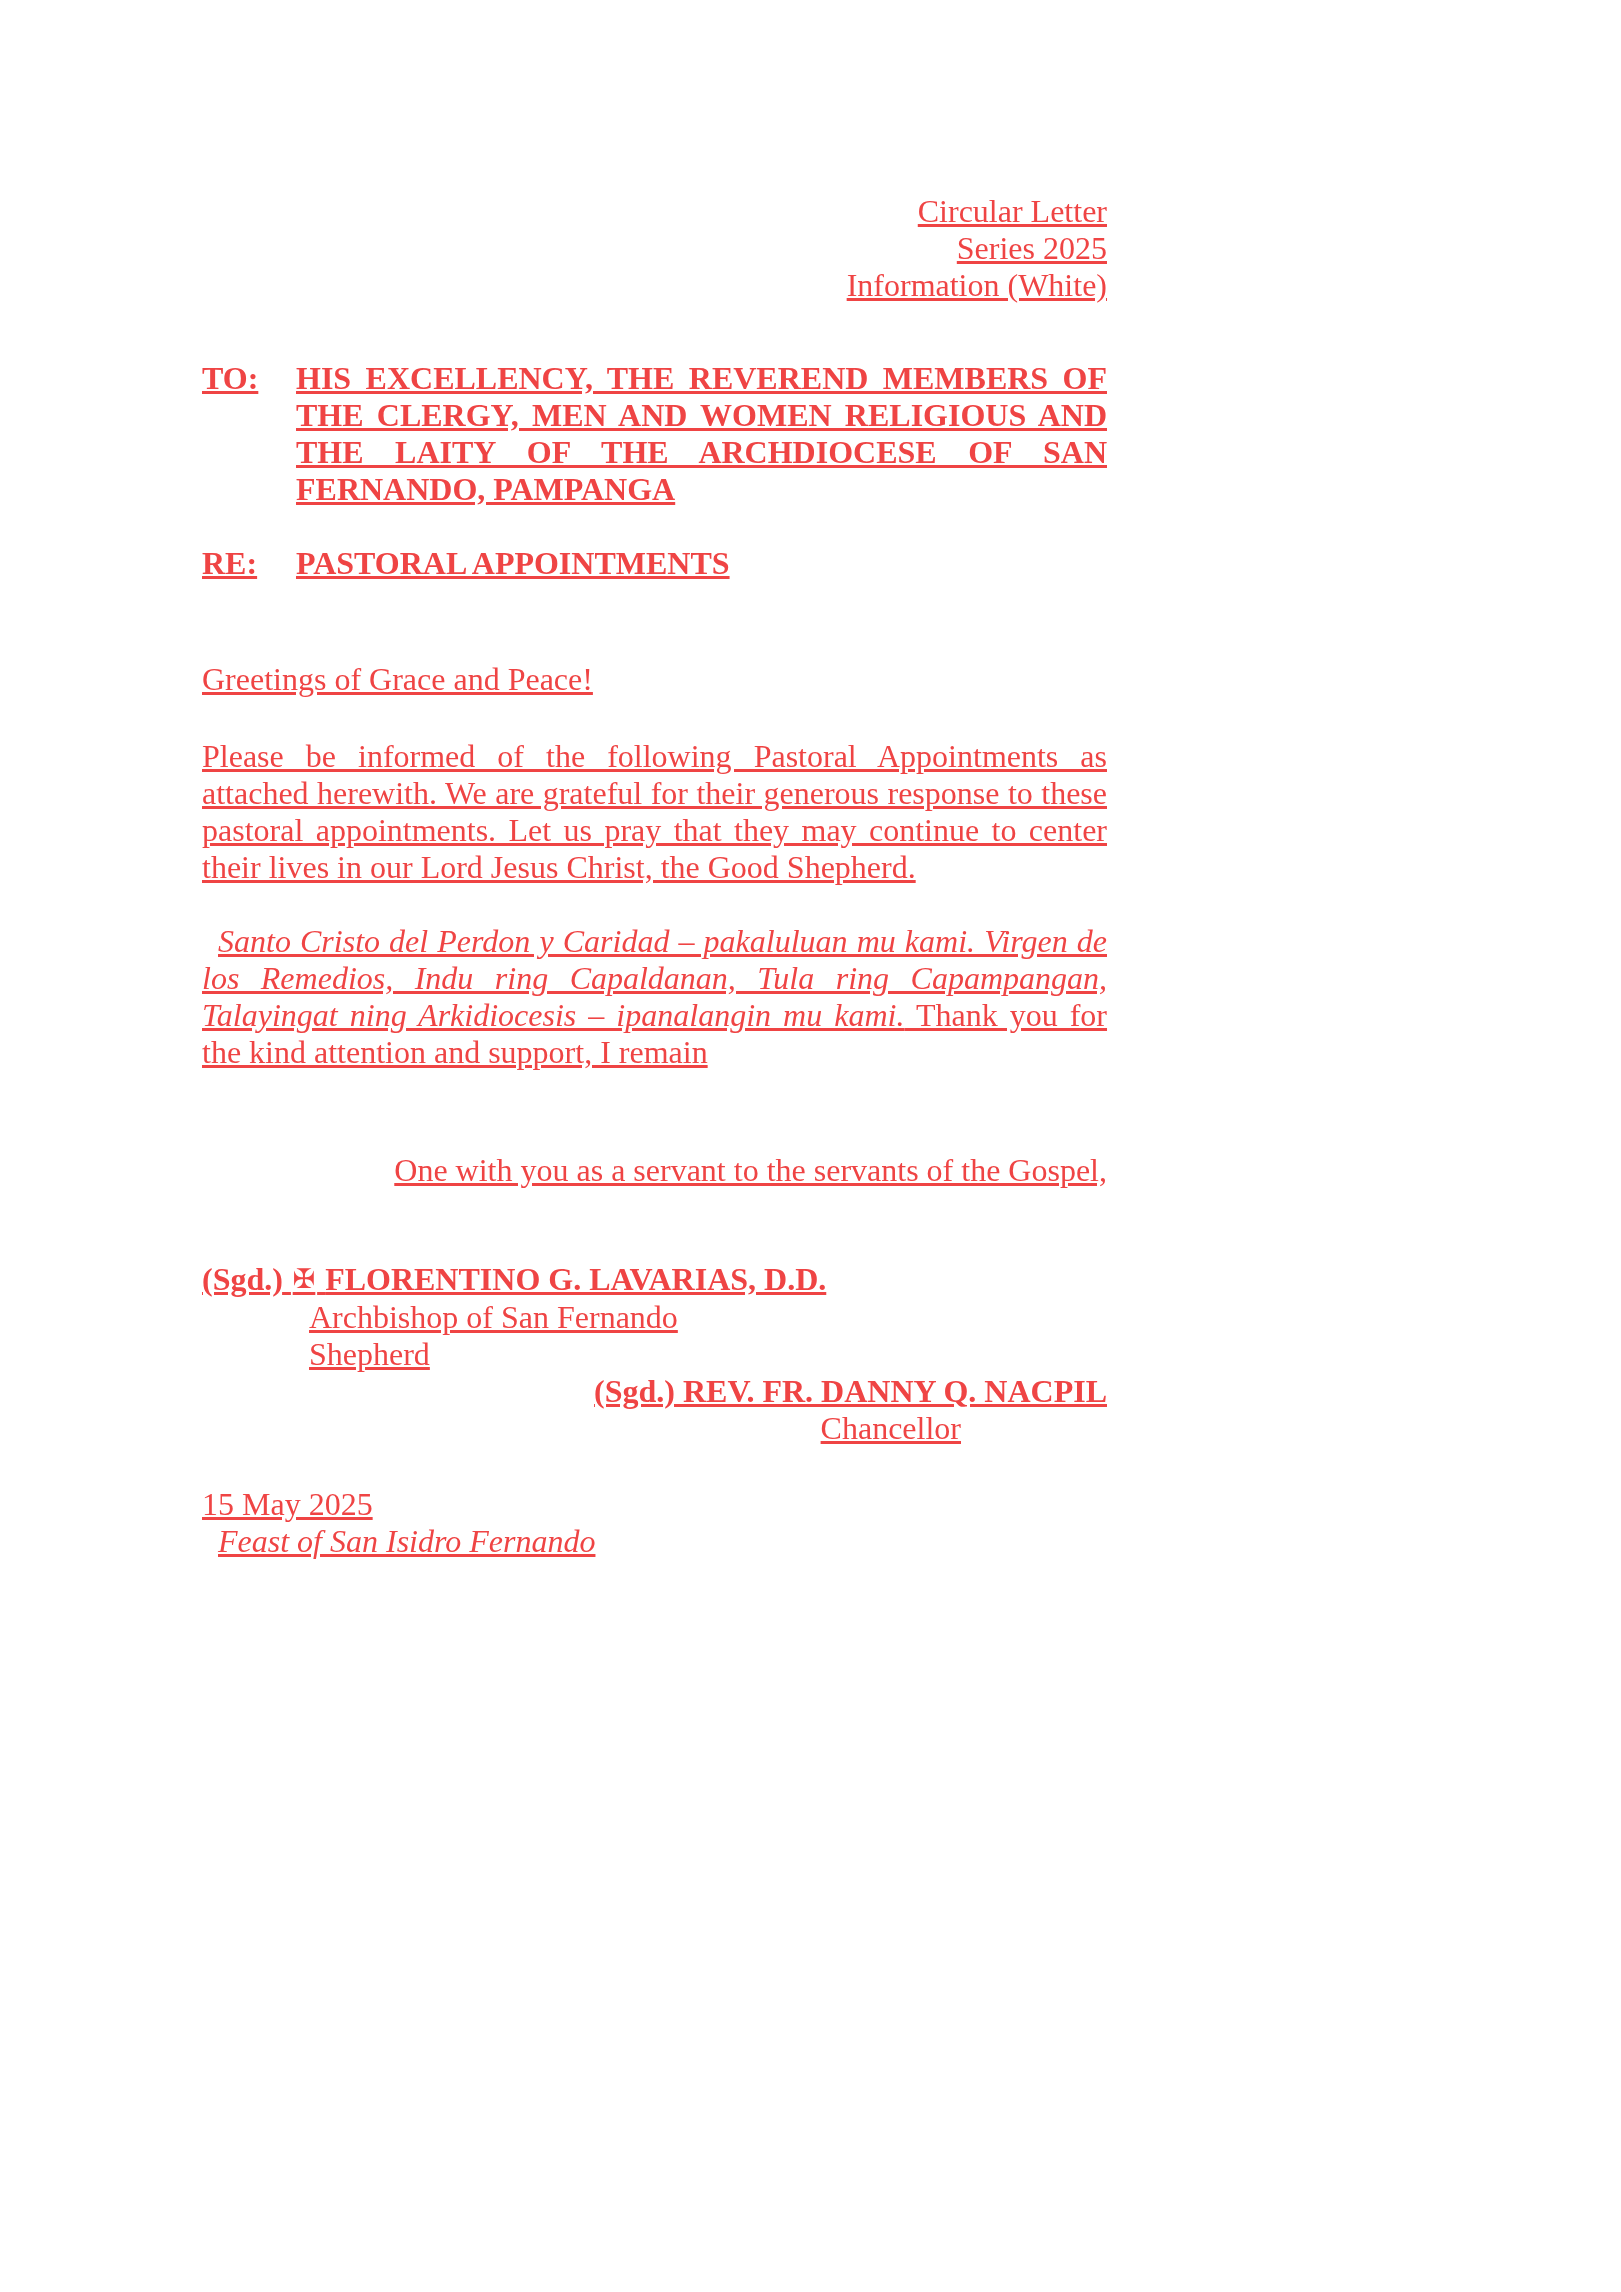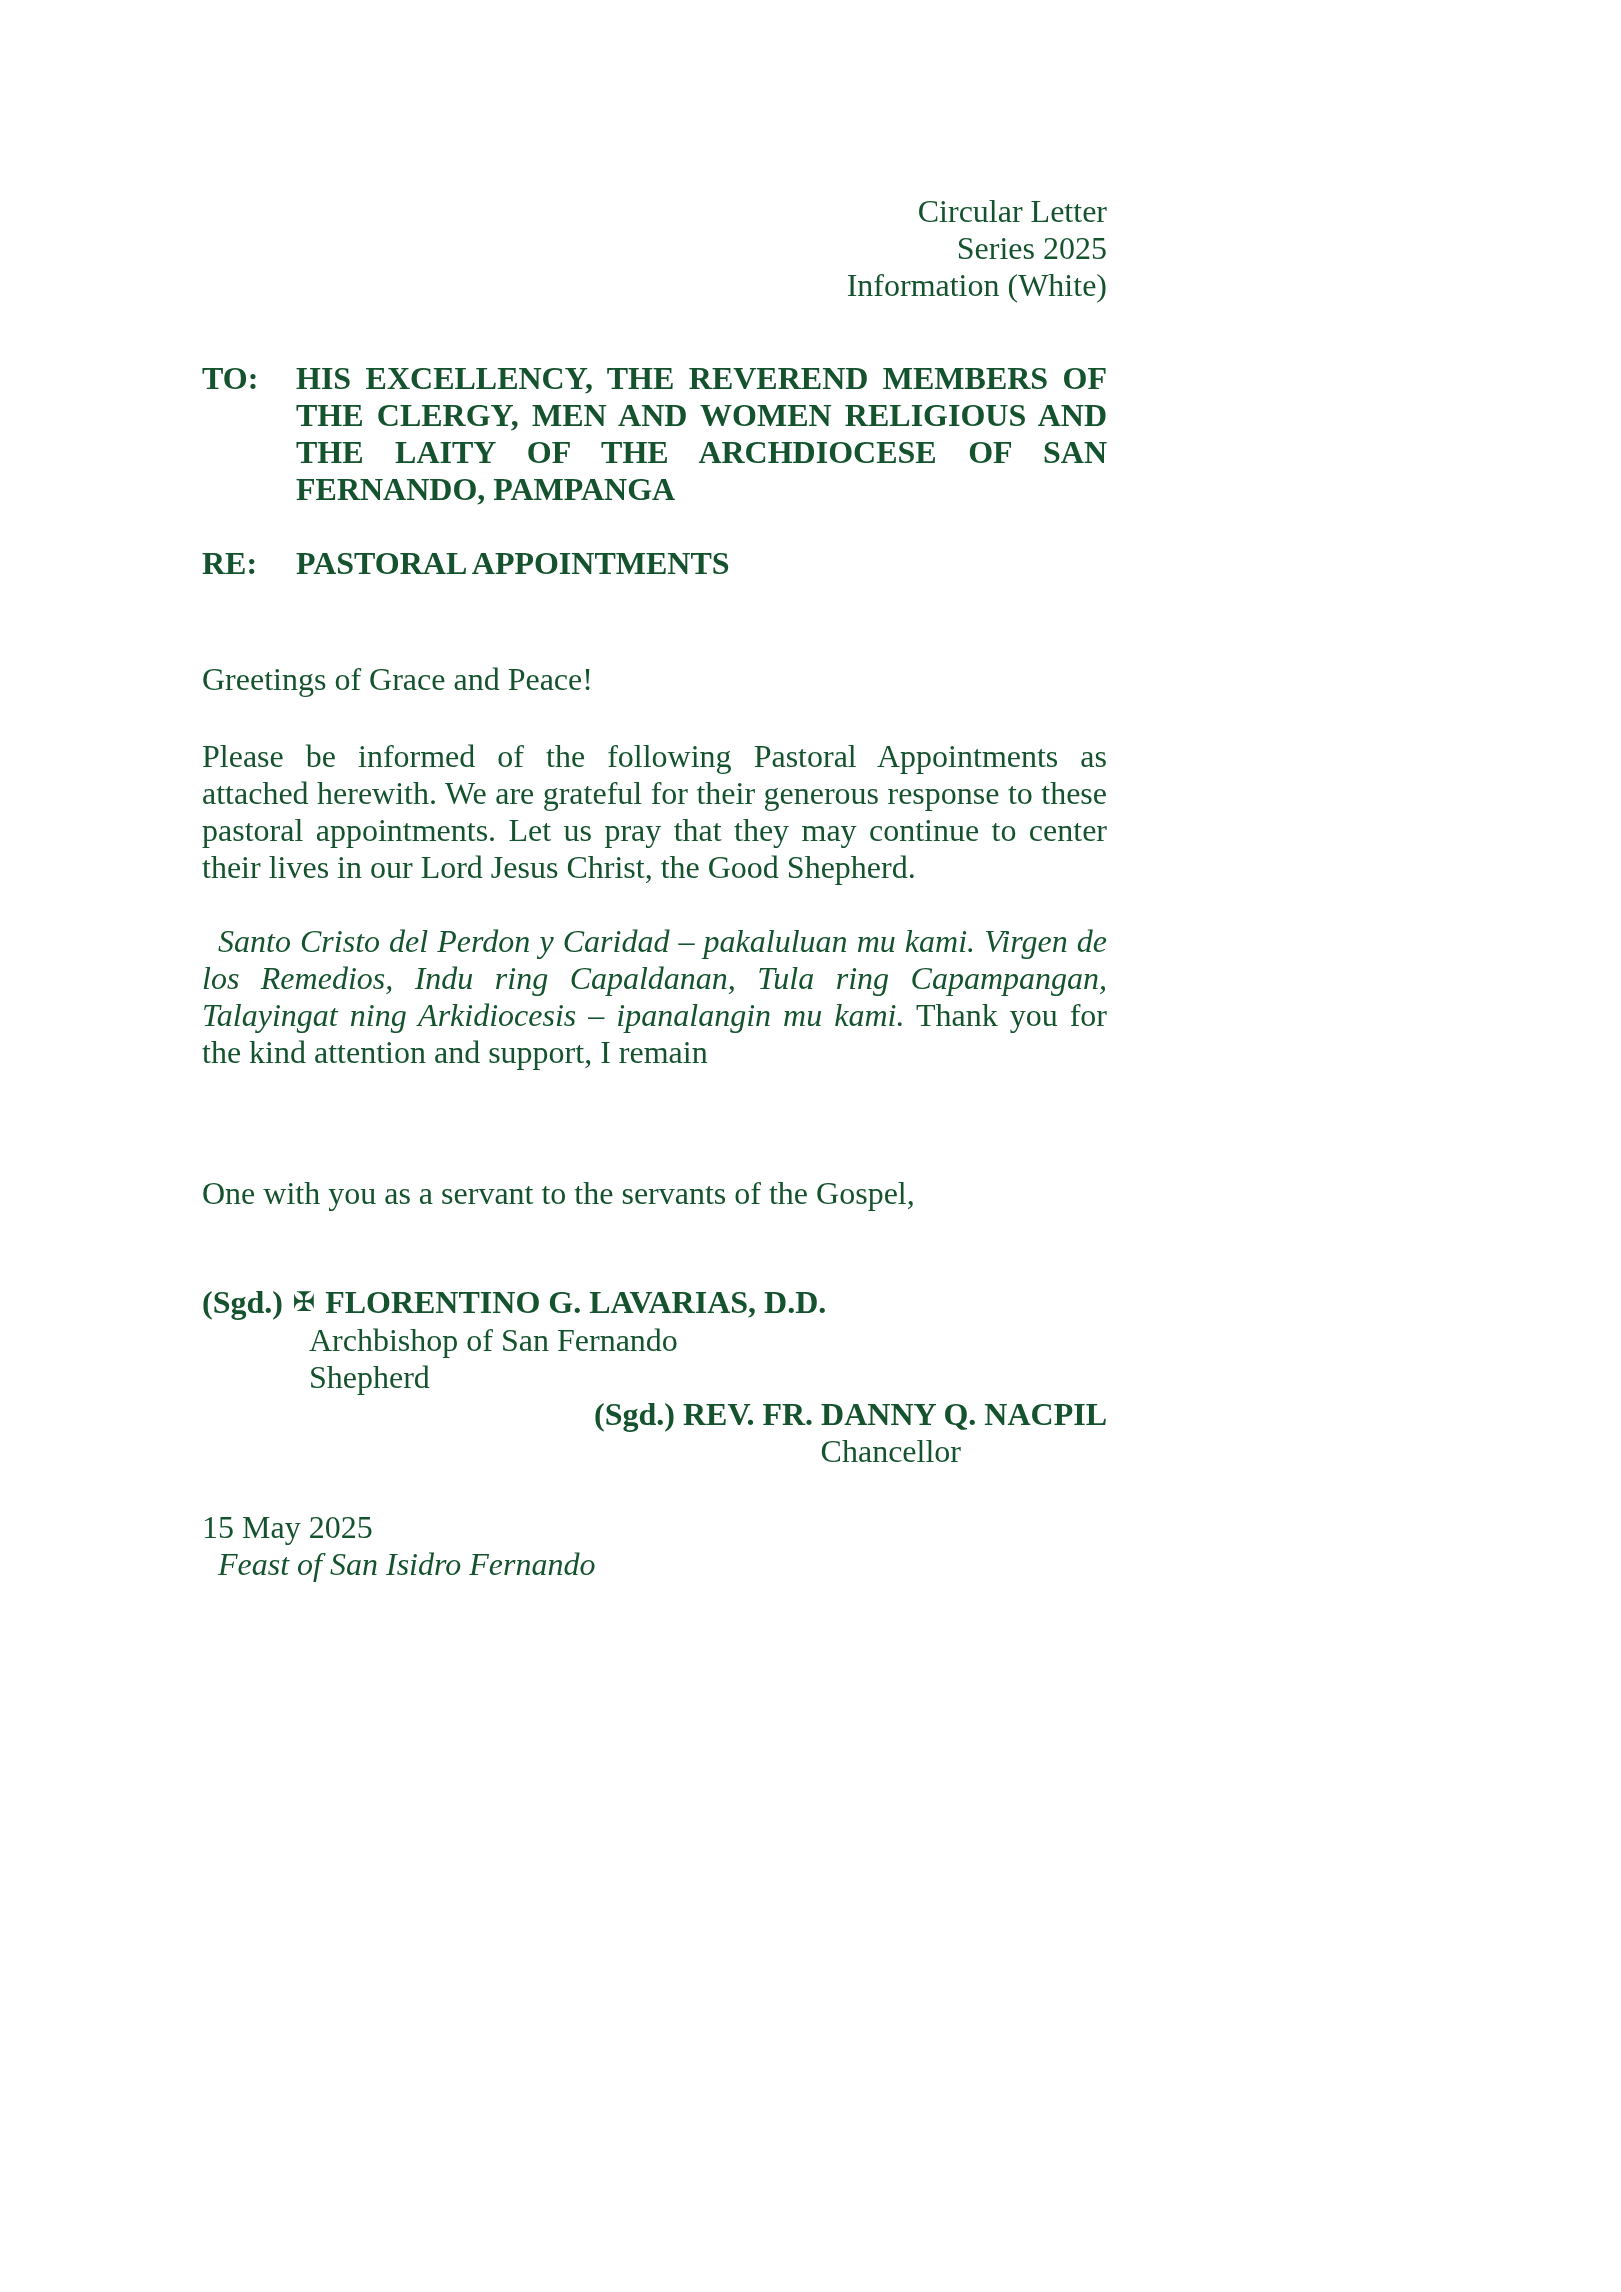--- a/index.html
+++ b/index.html
@@ -1,25 +1,26 @@
 <!DOCTYPE html>
 <html style="font-size:14.3px"><head>
 <meta charset="utf-8">
 <style>
   html, body { margin: 0; padding: 0; background: #ffffff; }
   .page {
     position: relative;
     width: 1304px;
     height: 2293px;
     background: #ffffff;
-    color: #14532d;
+    color: #ef4444;
     font-family: "Liberation Serif", "DejaVu Serif", serif;
     font-size: 32px;
     line-height: 37px;
     overflow: hidden;
+    text-decoration: underline;
   }
   .content {
     padding: 193px 197px 0 202px; 
   }
   .bold   { font-weight: bold; }
   .italic { font-style: italic; margin-left: 16px; }
   .justify { text-align: justify; }
 
   .header-block { text-align: right; }
 
@@ -34,21 +35,21 @@
 
   .quote {
     margin-top: 75px;
     margin-left: 94px;
     margin-right: 99px;
   }
 
   .body-para   { margin-top: 40px; }
   .prayer-para { margin-top: 37px; }
 
-  .signoff { margin-top: 104px; }
+  .signoff { margin-top: 81px; text-align: right; }
 
   .sig-archbishop { margin-top: 72px; }
   .sig-archbishop .sig-title { padding-left: 107px; }
   .cross {
     font-family: "DejaVu Sans", "DejaVu Serif", sans-serif;
     font-size: 27px;
     font-weight: normal;
     position: relative;
     top: -1.8px;
     padding: 0 1.8px;

